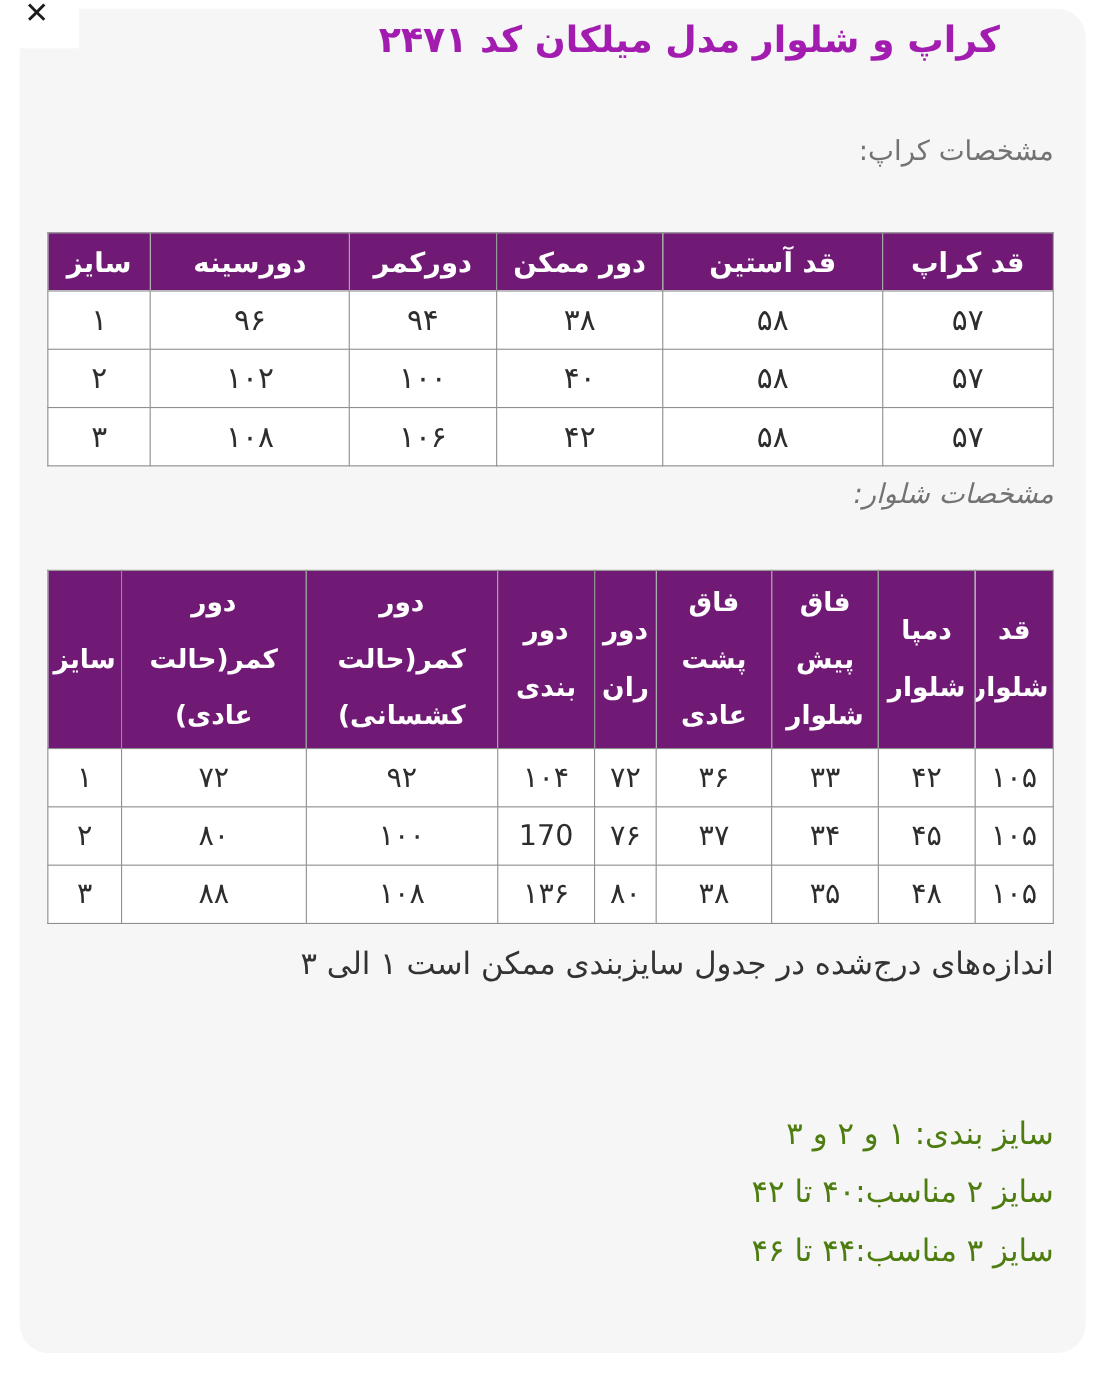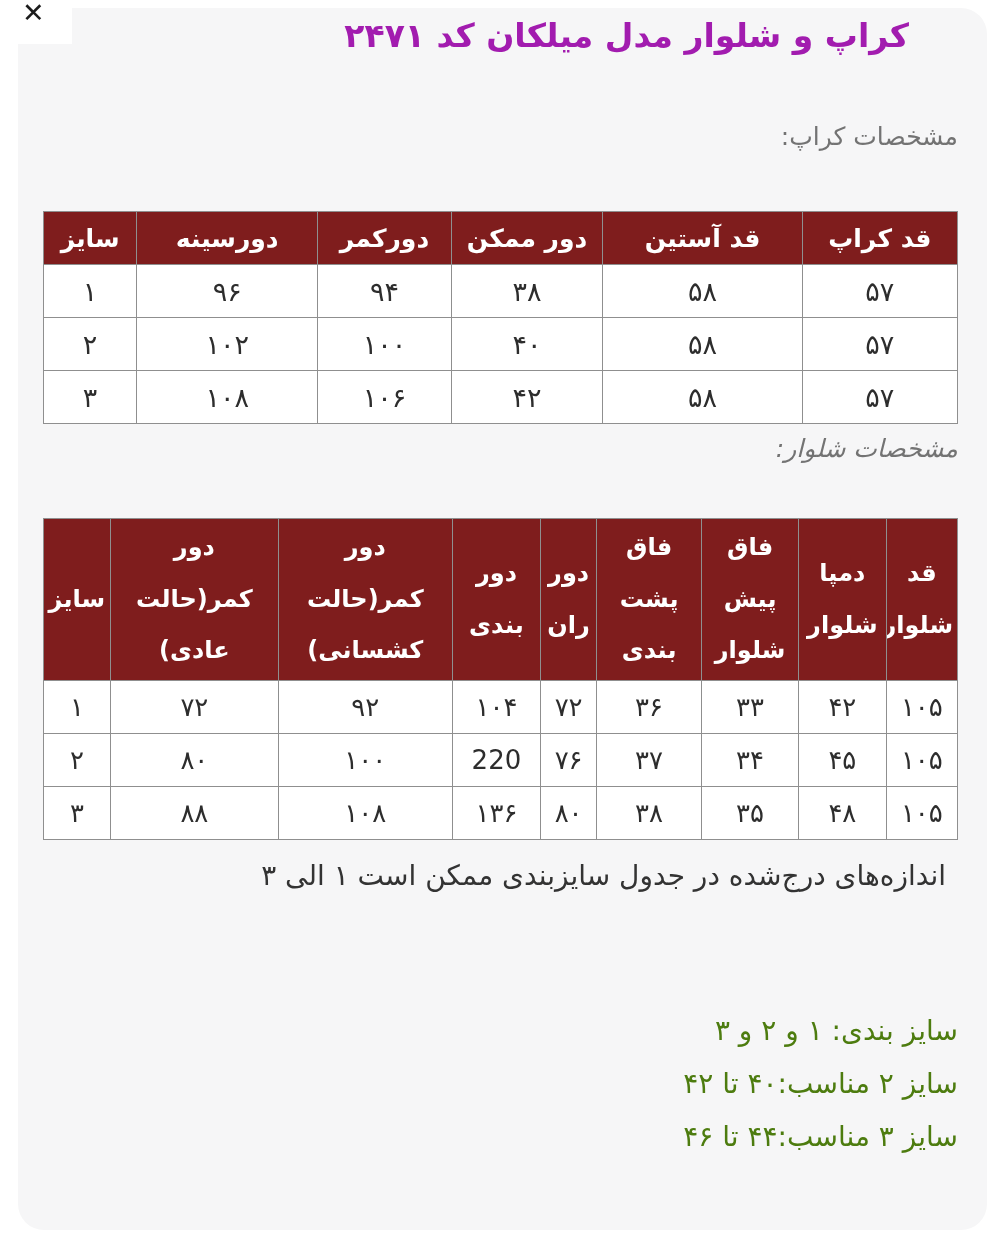--- a/index.html
+++ b/index.html
@@ -72,38 +72,38 @@
   table.pants-table { top: 518px; }
 
   .spec-table th, .spec-table td {
     border: 1px solid #8f8f8f;
     text-align: center;
     vertical-align: middle;
     padding: 0 4px;
     overflow: hidden;
   }
   .spec-table th {
-    background: #7f1d1d;
+    background: #701a75;
     color: #ffffff;
     font-weight: bold;
     font-size: 25px;
   }
   .crop-table th { height: 53px; }
   .pants-table th { height: 162px; line-height: 2.15; font-size: 24px; }
   .spec-table td {
     background: #ffffff;
     color: #2d2d2d;
     font-size: 27px;
     height: 53px;
   }
   .pants-table td { height: 53px; font-size: 26px; }
 
   .note-block {
     position: absolute;
-    top: 849px; right: 54px;
+    top: 849px; right: 42px;
     width: 916px;
     direction: rtl;
     text-align: right;
     font-size: 28px;
     line-height: 54px;
     color: #333333;
     z-index: 2;
   }
 
   .sizing-block {
@@ -192,21 +192,21 @@
         <col style="width:9.7%">
       <col style="width:19.0%">
         <col style="width:18.4%">
         <col style="width:7.3%">
     </colgroup>
     <thead>
       <tr>
         <th>قد شلوار</th>
         <th>دمپا شلوار</th>
         <th>فاق پیش شلوار</th>
-        <th>فاق پشت بندی</th>
+        <th>فاق پشت عادی</th>
         <th>دور ران</th>
         <th>دور بندی</th>
         <th>دور کمر(حالت کشسانی)</th>
         <th>دور کمر(حالت عادی)</th>
         <th>سایز</th>
       </tr>
     </thead>
     <tbody>
       <tr>
         <td>۱۰۵</td>
@@ -218,21 +218,21 @@
         <td>۹۲</td>
         <td>۷۲</td>
         <td>۱</td>
       </tr>
       <tr>
         <td>۱۰۵</td>
         <td>۴۵</td>
         <td>۳۴</td>
         <td>۳۷</td>
         <td>۷۶</td>
-        <td>220</td>
+        <td>170</td>
         <td>۱۰۰</td>
         <td>۸۰</td>
         <td>۲</td>
       </tr>
       <tr>
         <td>۱۰۵</td>
         <td>۴۸</td>
         <td>۳۵</td>
         <td>۳۸</td>
         <td>۸۰</td>

